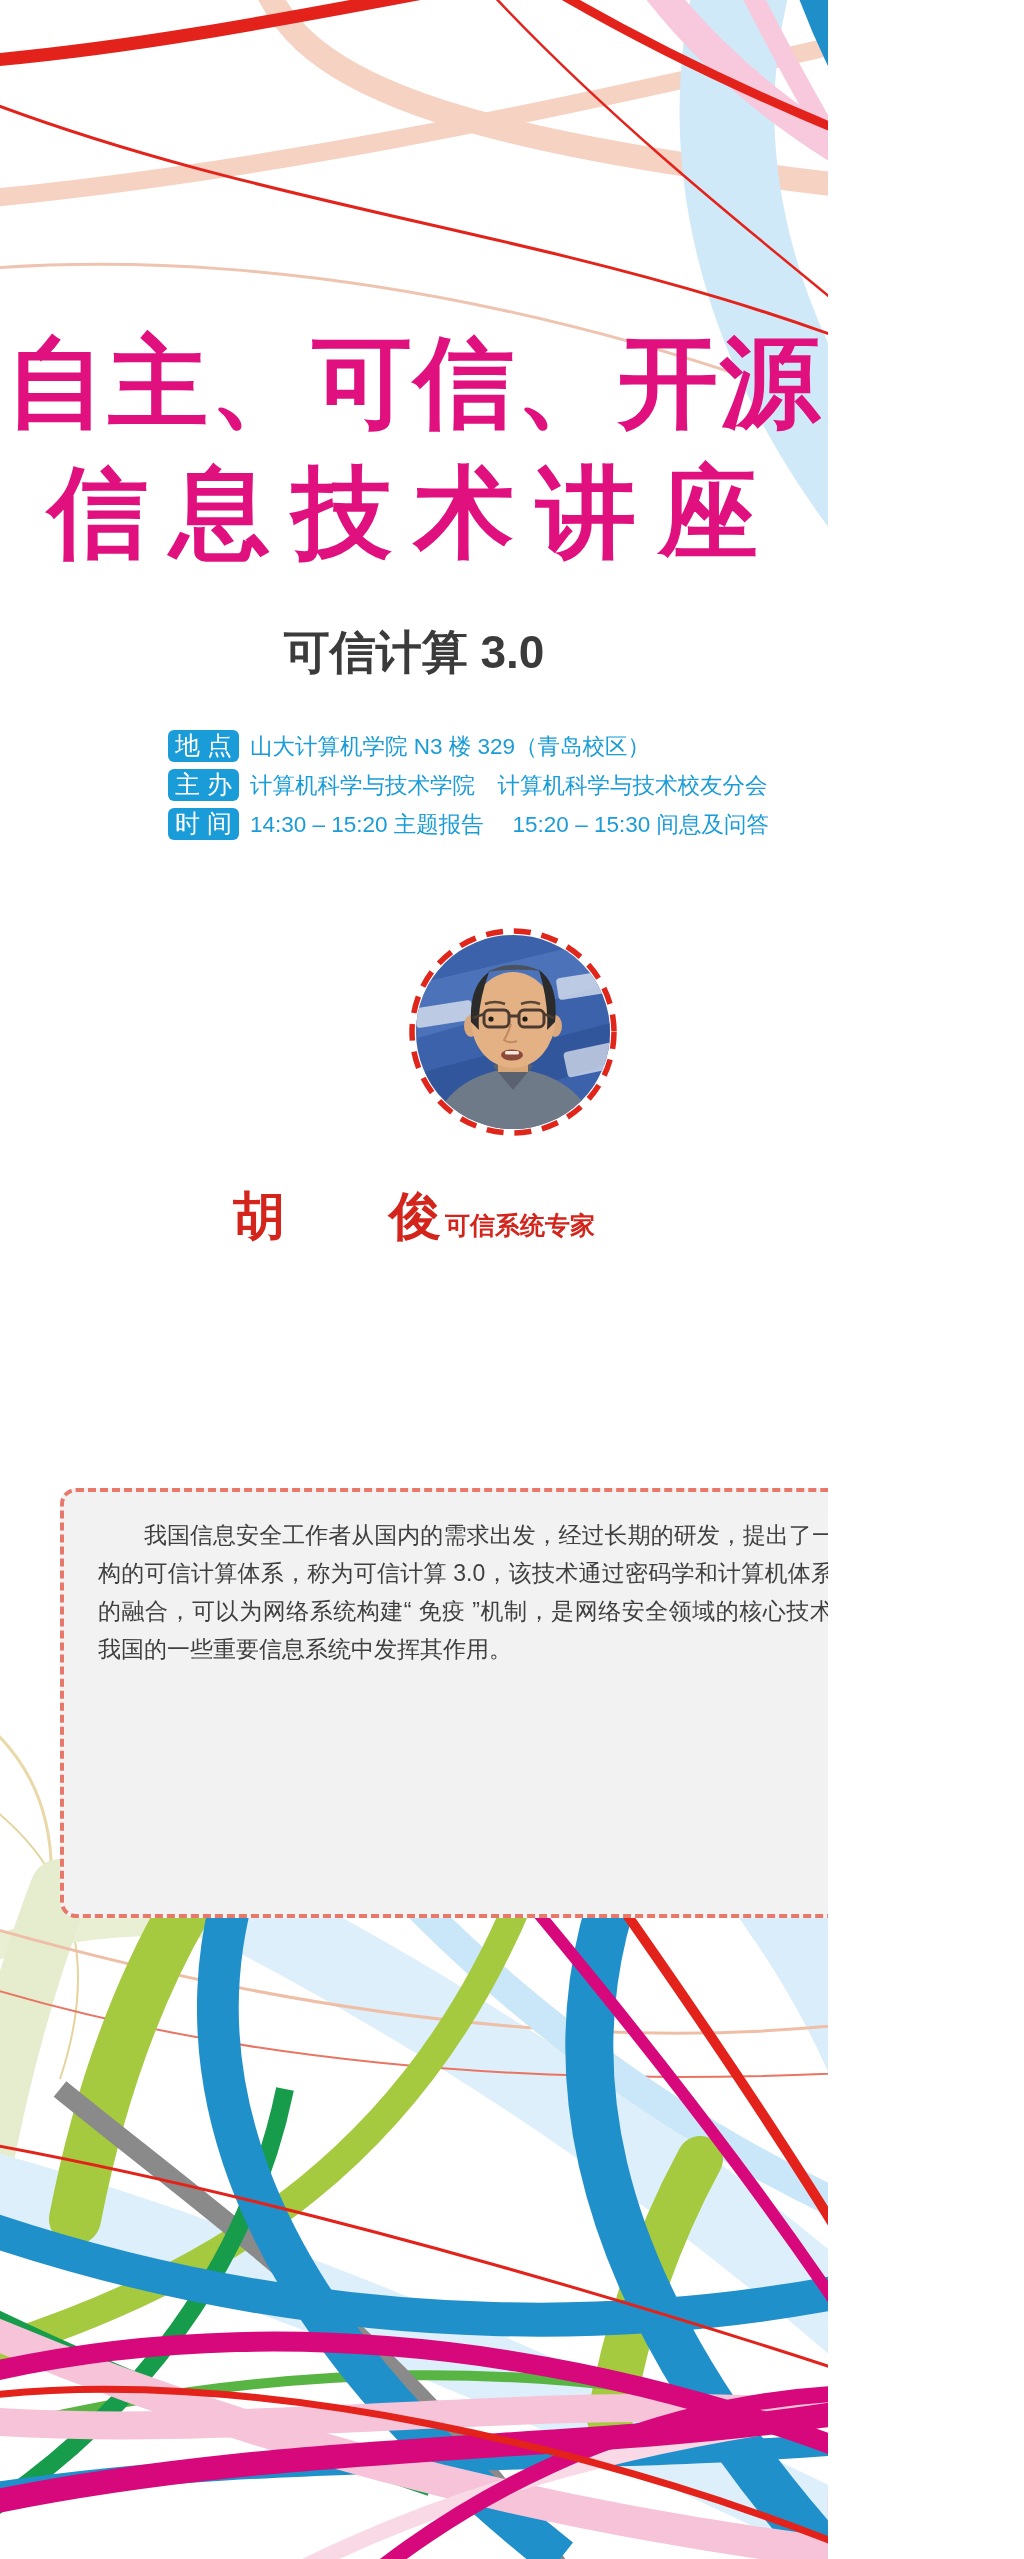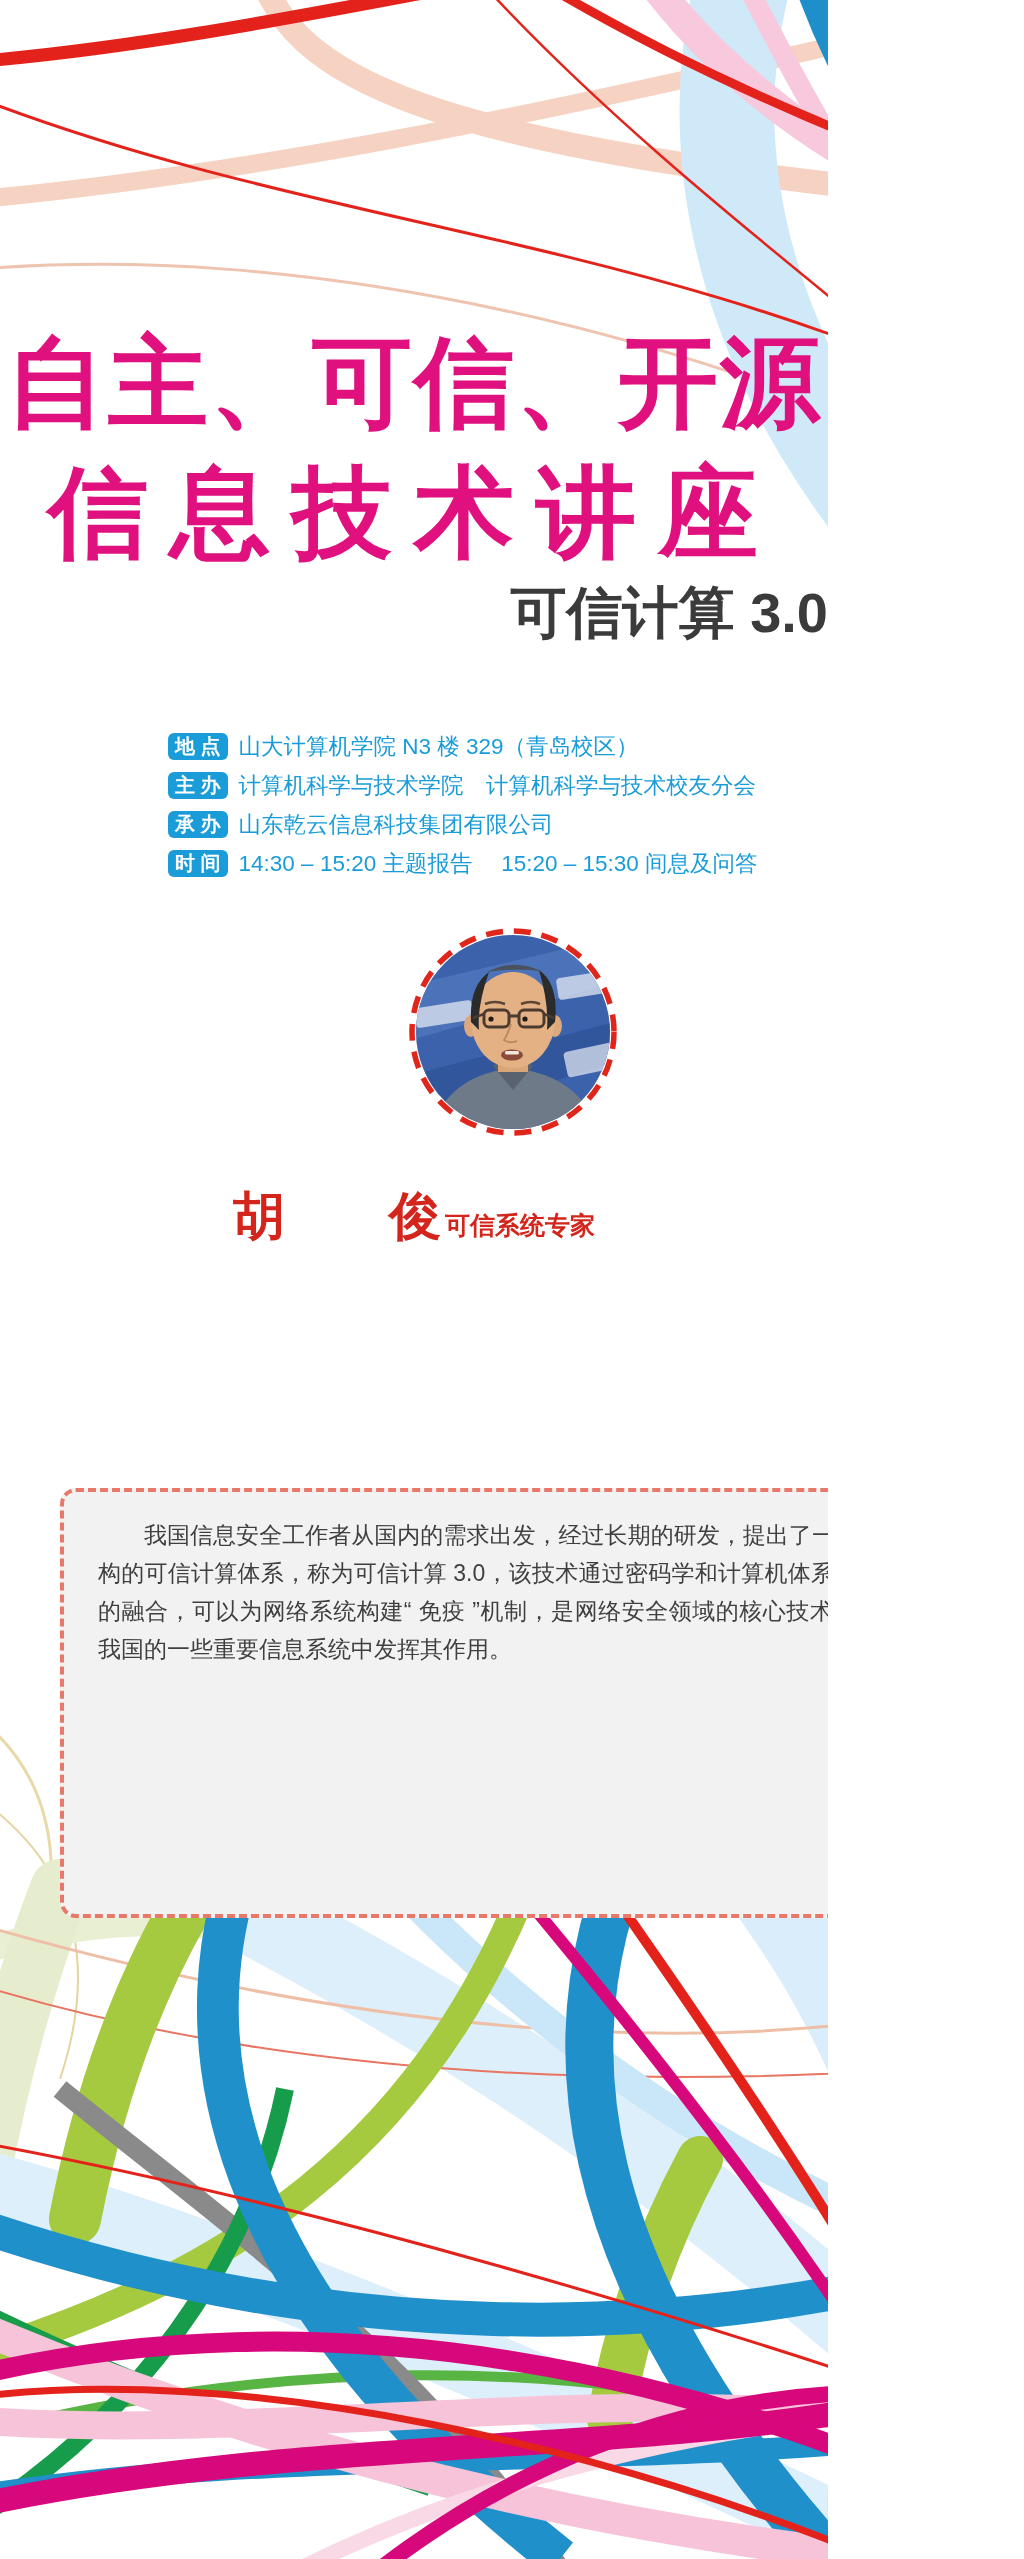--- a/index.html
+++ b/index.html
@@ -10,28 +10,28 @@
   .decor-bottom{bottom:0;left:0}
   .content{position:absolute;inset:0;z-index:2}
 
   .title{position:absolute;top:250px;left:0;width:100%;text-align:center;
          color:var(--title-magenta,#e0107e);
          font-family:"DejaVu Serif","Liberation Serif",serif;
          font-weight:700;font-size:100px;line-height:1.30}
   .title .l1{display:block;letter-spacing:2px}
   .title .l2{display:block;letter-spacing:22px}
 
-  .subtitle{position:absolute;top:526px;left:0;width:100%;text-align:right;
+  .subtitle{position:absolute;top:581px;left:0;width:100%;text-align:center;
             color:var(--subtitle-gray,#3b3b3b);font-weight:700;
-            font-size:56px;line-height:1.47}
+            font-size:46px;line-height:1.47}
   .subtitle span{display:block}
 
   .info{position:absolute;left:168px;top:731px}
   .info-row{display:flex;align-items:center;height:30px;margin-bottom:9px}
-  .info-label{background:var(--accent-blue,#1a9cd8);color:#ffffff;font-size:20px;font-weight:700;
+  .info-label{background:var(--accent-blue,#1a9cd8);color:#ffffff;font-size:25px;font-weight:400;
               padding:3px 7px 4px;border-radius:6px;margin-right:11px;white-space:pre;line-height:1}
   .info-value{color:var(--accent-blue,#1a9cd8);font-size:22.5px;white-space:pre}
 
   .photo-wrap{position:absolute;left:407px;top:926px;width:212px;height:212px}
 
   .namerow{position:absolute;top:1182px;left:0;width:100%;text-align:center;white-space:pre}
   .name{color:var(--name-red,#d3251c);font-size:52px;font-weight:700;
         font-family:"DejaVu Serif","Liberation Serif",serif}
   .speaker-title{color:var(--name-red,#d3251c);font-size:25px;font-weight:700;margin-left:4px}
 
@@ -120,24 +120,20 @@
     <div class="info">
       <div class="info-row">
         <span class="info-label">地 点</span>
         <span class="info-value">山大计算机学院 N3 楼 329（青岛校区）</span>
       </div>
       <div class="info-row">
         <span class="info-label">主 办</span>
         <span class="info-value">计算机科学与技术学院　计算机科学与技术校友分会</span>
       </div>
       <div class="info-row">
-        <span class="info-label">承 办</span>
-        <span class="info-value">山东乾云信息科技集团有限公司</span>
-      </div>
-      <div class="info-row">
         <span class="info-label">时 间</span>
         <span class="info-value">14:30 – 15:20 主题报告　 15:20 – 15:30 间息及问答</span>
       </div>
     </div>
 
     <div class="photo-wrap">
       <svg width="212" height="212" viewBox="0 0 212 212" aria-hidden="true">
         <defs>
             <clipPath id="pc">
               <circle cx="106" cy="106" r="97"></circle>

